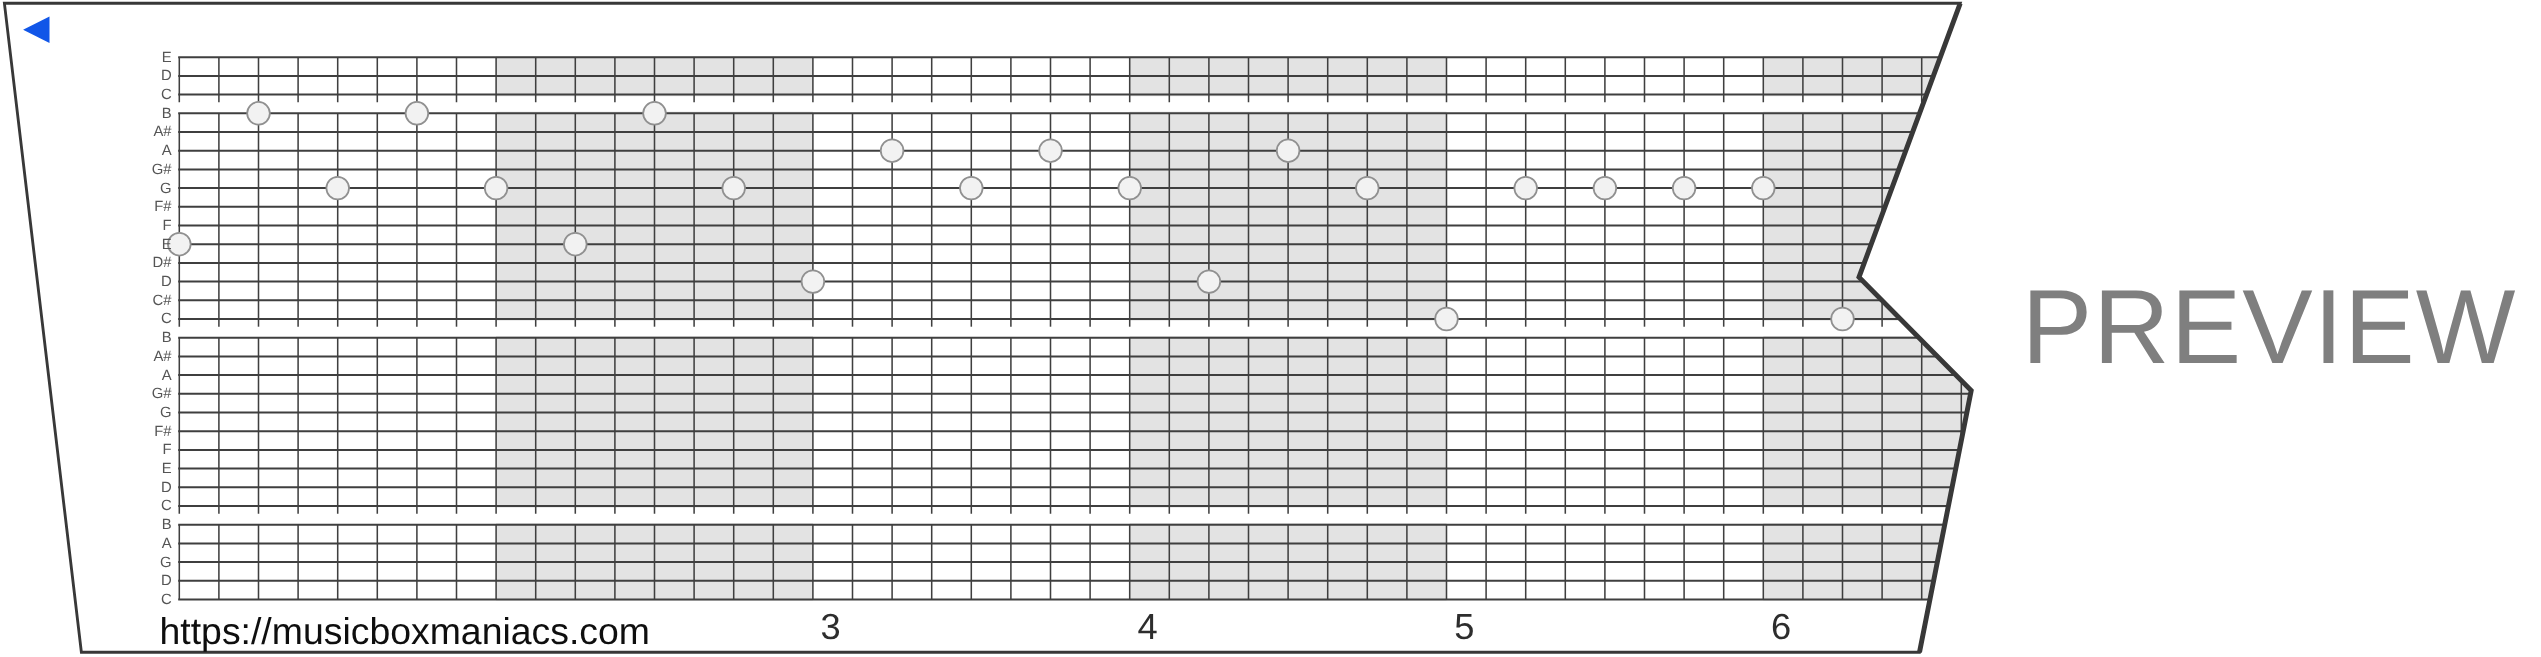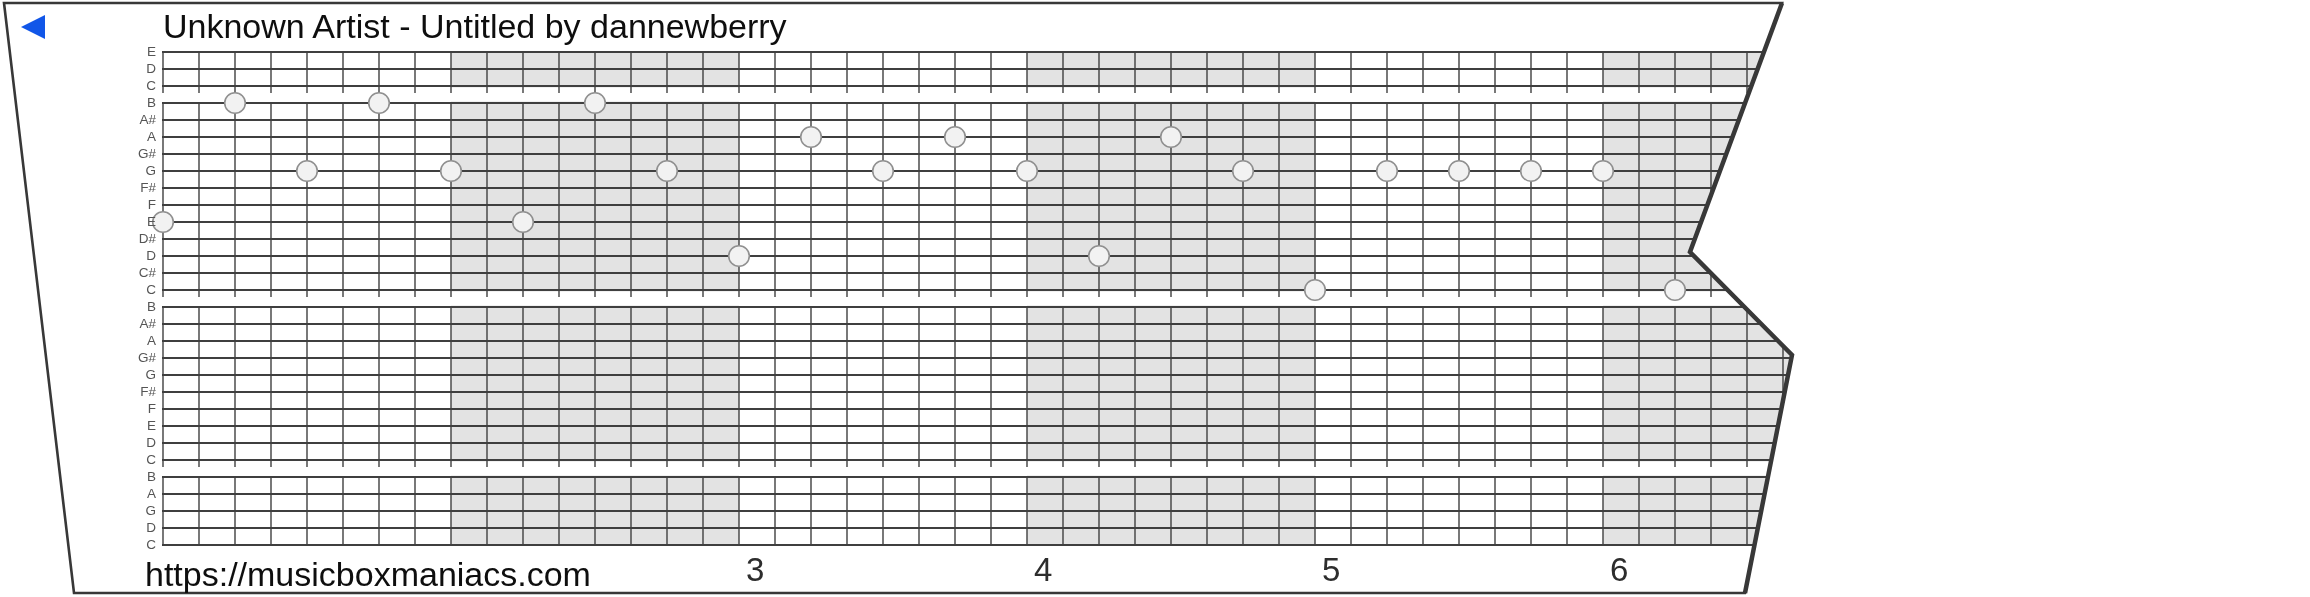--- a/index.html
+++ b/index.html
@@ -413,21 +413,20 @@
         <circle cx="1675" cy="290" r="10.3" fill="#f2f2f2" stroke="#909090" stroke-width="1.6"></circle>
       </g>
     <polygon id="sheet-border" points="4,3 1782,3 1690,252 1792,355 1745,593 74,593" fill="none" stroke-width="2.6" stroke="#383838"></polygon>
     <polyline id="tear-edge" points="1782,3 1690,252 1792,355 1745,593" fill="none" stroke-width="4.5" stroke="#383838"></polyline>
   </svg>
 
   <div class="play-btn">
     <span class="tri"></span>
   </div>
 
-  <div class="title">Unknown Artist - Untitled by dannewberry</div>
 
   <div id="row-labels">
       <div class="note-label" style="top: 43px;">E</div>
       <div class="note-label" style="top: 60px;">D</div>
       <div class="note-label" style="top: 77px;">C</div>
       <div class="note-label" style="top: 94px;">B</div>
       <div class="note-label" style="top: 111px;">A#</div>
       <div class="note-label" style="top: 128px;">A</div>
       <div class="note-label" style="top: 145px;">G#</div>
       <div class="note-label" style="top: 162px;">G</div>
@@ -457,14 +456,15 @@
 
   <div id="measure-numbers">
       <div class="measure-number" style="left: 746px;">3</div>
       <div class="measure-number" style="left: 1034px;">4</div>
       <div class="measure-number" style="left: 1322px;">5</div>
       <div class="measure-number" style="left: 1610px;">6</div>
     </div>
 
   <div class="url">https://musicboxmaniacs.com</div>
 
+  <div class="watermark">PREVIEW</div>
 
 </div>
 
 </body></html>

